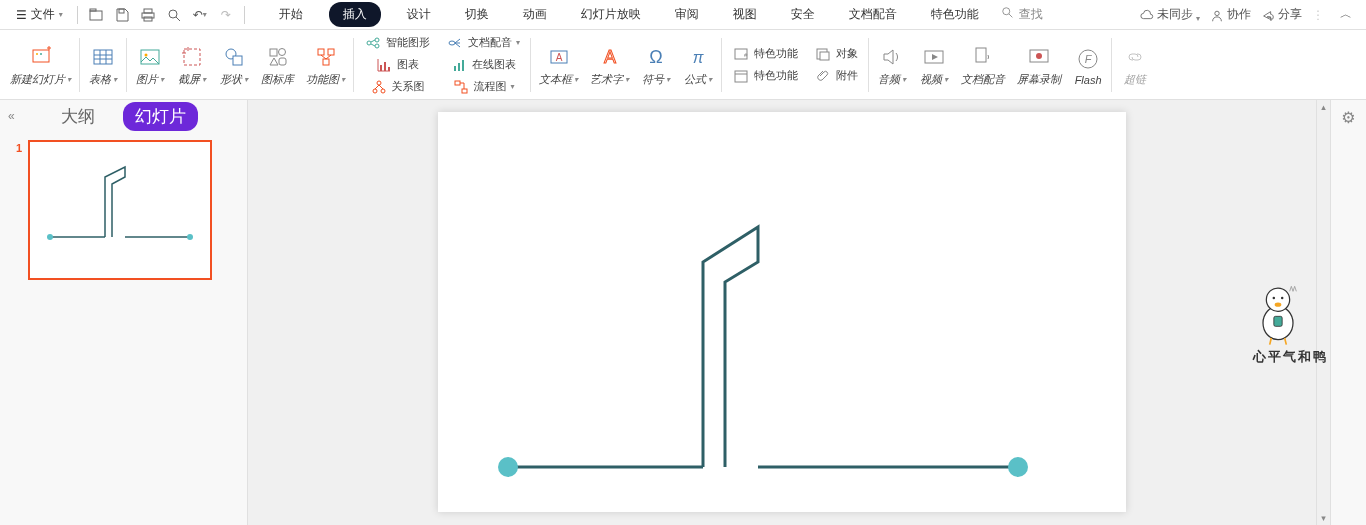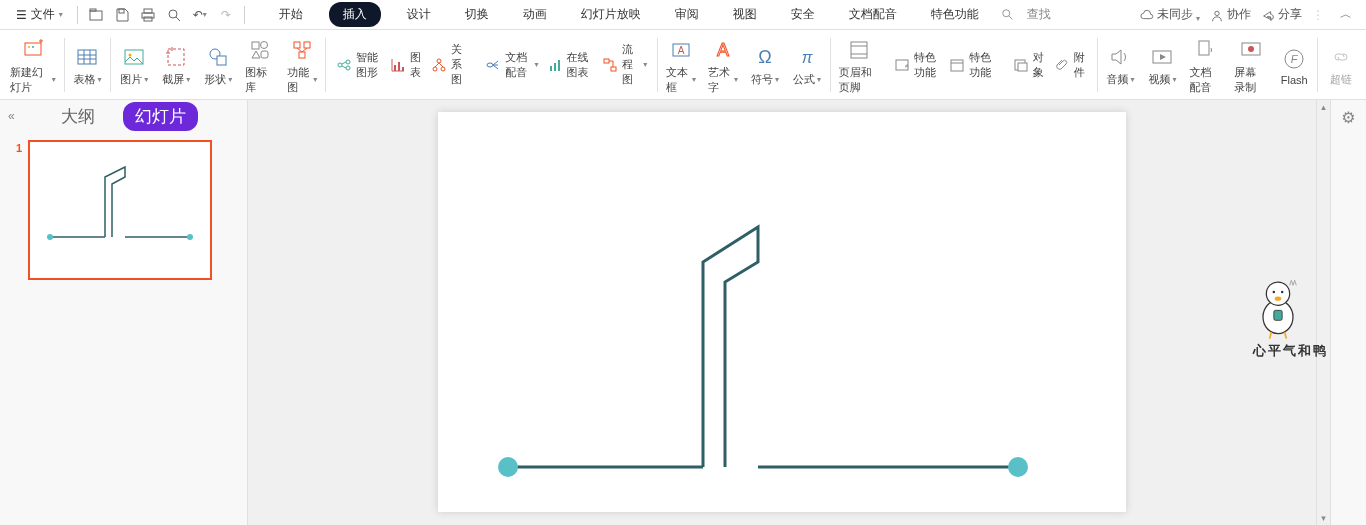--- a/index.html
+++ b/index.html
@@ -6,30 +6,30 @@
 body { background:#fff; width:1366px; height:525px; overflow:hidden; font-size:12px; color:#333; }
 
 
 .menubar { height:30px; display:flex; align-items:center; padding:0 8px; border-bottom:1px solid #e0e0e0; gap:2px; }
 .menu-file { display:flex; align-items:center; gap:4px; padding:3px 8px; cursor:pointer; }
 .sep-v { width:1px; height:18px; background:#d0d0d0; margin:0 4px; }
 .qat-btn { width:24px; height:24px; display:flex; align-items:center; justify-content:center; cursor:pointer; color:#555; }
 .tabs { display:flex; margin-left:20px; gap:18px; height:100%; align-items:center; }
 .tab { padding:4px 8px; cursor:pointer; font-size:12px; }
 .tab.active { background:#0f172a; color:#fff; border-radius:12px; padding:4px 14px; }
-.search-box { display:flex; align-items:center; gap:12px; margin-left:12px; color:#888; cursor:text; }
+.search-box { display:flex; align-items:flex-start; gap:4px; margin-left:12px; color:#888; cursor:text; }
 .right-group { margin-left:auto; display:flex; align-items:center; gap:10px; color:#555; }
 .rg-item { display:flex; align-items:flex-end; gap:3px; cursor:pointer; font-size:12px; }
 
 
 .ribbon { height:70px; border-bottom:1px solid #e0e0e0; display:flex; align-items:center; padding:0 4px; }
-.rgroup { display:flex; flex-direction:row; align-items:center; padding:0 4px; }
+.rgroup { display:flex; flex-direction:column; align-items:center; padding:0 4px; }
 .big-btn { display:flex; flex-direction:column; align-items:center; justify-content:flex-end; padding:4px 6px 2px; cursor:pointer; gap:2px; min-width:42px; }
 .big-btn .ico { width:26px; height:26px; display:flex; align-items:center; justify-content:center; }
-.big-btn .lbl { font-size:11px; color:#444; display:flex; align-items:center; gap:2px; }
+.big-btn .lbl { font-size:11px; color:#444; display:flex; align-items:center; gap:2px;font-style:italic; }
 .med-btn { display:flex; align-items:center; gap:4px; padding:2px 4px; cursor:pointer; font-size:11px; color:#444; }
 .med-btn .ico { width:18px; height:18px; display:flex; align-items:center; justify-content:center; }
 .dd { font-size:8px; color:#888; }
 .rsep { width:1px; height:54px; background:#e0e0e0; margin:0 2px; }
 
 
 .workspace { display:flex; height:425px; background:#f0f0f0; }
 .side-panel { width:248px; background:#f8f8f8; border-right:1px solid #e0e0e0; display:flex; flex-direction:column; }
 .side-head { height:32px; display:flex; align-items:center; justify-content:center; gap:16px; }
 .side-tab { font-size:17px; color:#666; cursor:pointer; padding:3px 12px; }
@@ -38,21 +38,21 @@
 .thumb-wrap { display:flex; padding:8px 16px; gap:6px; }
 .thumb-num { font-size:11px; color:#f25022; font-weight:bold; padding-top:2px; }
 .thumb { width:184px; height:140px; background:#fff; border:2px solid #f25022; position:relative; }
 .canvas-area { flex:1; position:relative; overflow:hidden; }
 .slide-canvas { position:absolute; left:50%; top:12px; transform:translateX(-50%); width:688px; height:400px; background:#fff; box-shadow:0 0 8px rgba(0,0,0,.15); }
 .scrollbar { width:14px; background:#f0f0f0; border-left:1px solid #e0e0e0; position:relative; }
 .scroll-arrow { position:absolute; width:100%; height:14px; display:flex; align-items:center; justify-content:center; color:#888; cursor:pointer; font-size:9px; }
 .sb-top { top:0; } .sb-bot { bottom:0; }
 .right-strip { width:36px; background:#f8f8f8; border-left:1px solid #e0e0e0; display:flex; flex-direction:column; align-items:center; padding-top:8px; gap:8px; }
 .duck { width:50px; height:70px; }
-.mascot-box { position:absolute; right:38px; top:272px; text-align:center; }
+.mascot-box { position:absolute; right:38px; top:278px; text-align:center; }
 .mascot-txt { font-size:13px; font-weight:bold; letter-spacing:2px; color:#333; }
 
 svg { display:block; }
 </style>
 </head>
 <body>
 
 <div class="menubar">
   <div class="menu-file">
     <span>☰</span>
@@ -361,32 +361,20 @@
           <text x="12" y="18" font-size="16" text-anchor="middle" fill="#4a7fb5" font-style="italic">π</text>
         </svg>
       </span>
     <span class="lbl">
         <span>公式</span>
         <span class="dd">▾</span>
       </span>
   </div>
   <div class="rsep"></div>
 
-  <div class="big-btn">
-    <span class="ico">
-        <svg width="24" height="24" viewBox="0 0 24 24">
-          <rect x="4" y="4" width="16" height="16" fill="none" stroke="#888"></rect>
-          <line x1="4" y1="8" x2="20" y2="8" stroke="#888"></line>
-          <line x1="4" y1="16" x2="20" y2="16" stroke="#888"></line>
-        </svg>
-      </span>
-    <span class="lbl">
-        <span>页眉和页脚</span>
-      </span>
-  </div>
   <div class="rgroup">
     <div class="med-btn">
         <span class="ico">
           <svg width="16" height="16" viewBox="0 0 16 16">
             <rect x="2" y="3" width="12" height="10" fill="none" stroke="#888"></rect>
             <text x="11" y="11" font-size="6" fill="#888">#</text>
           </svg>
         </span>
         <span>特色功能</span>
       </div>

